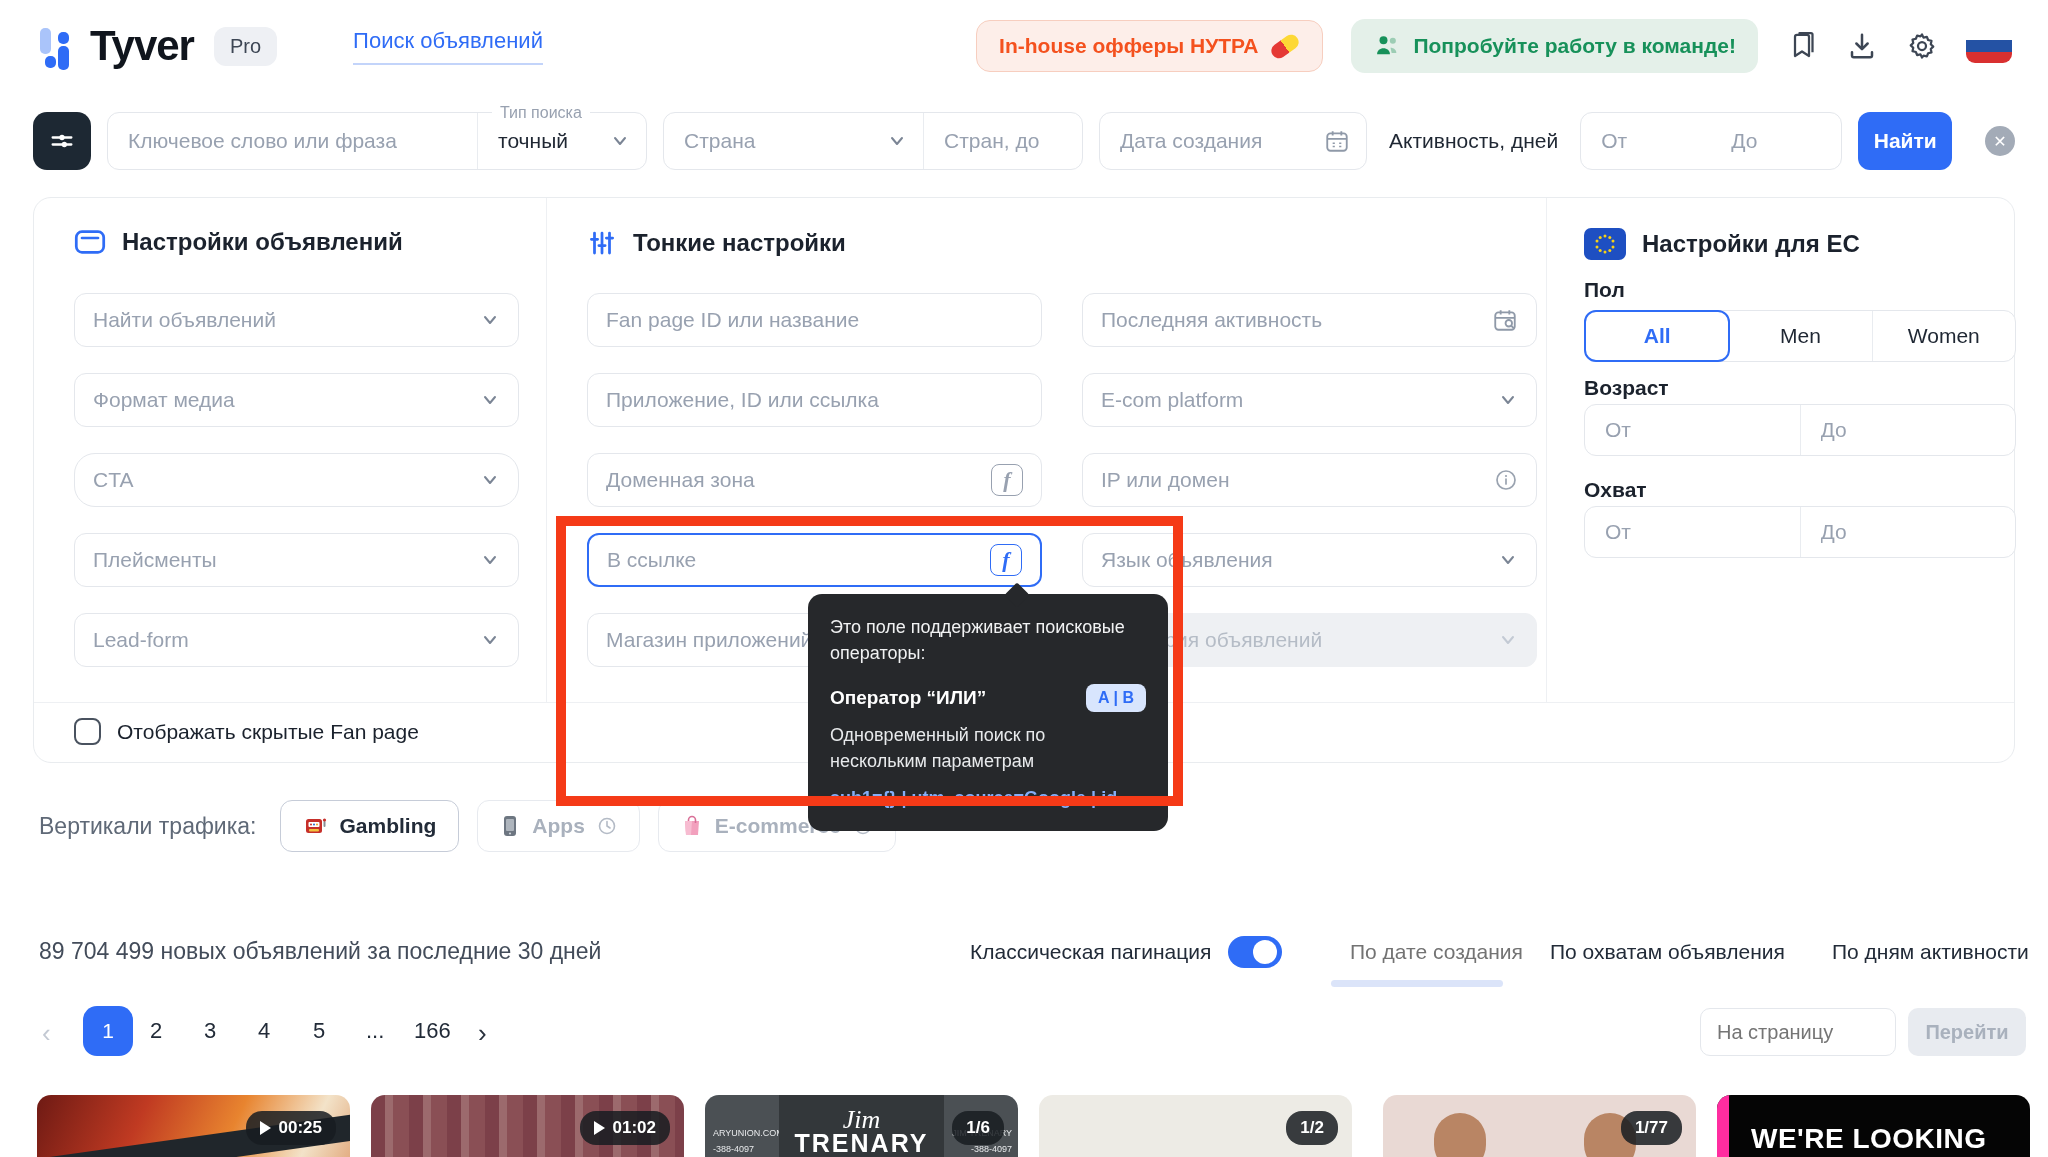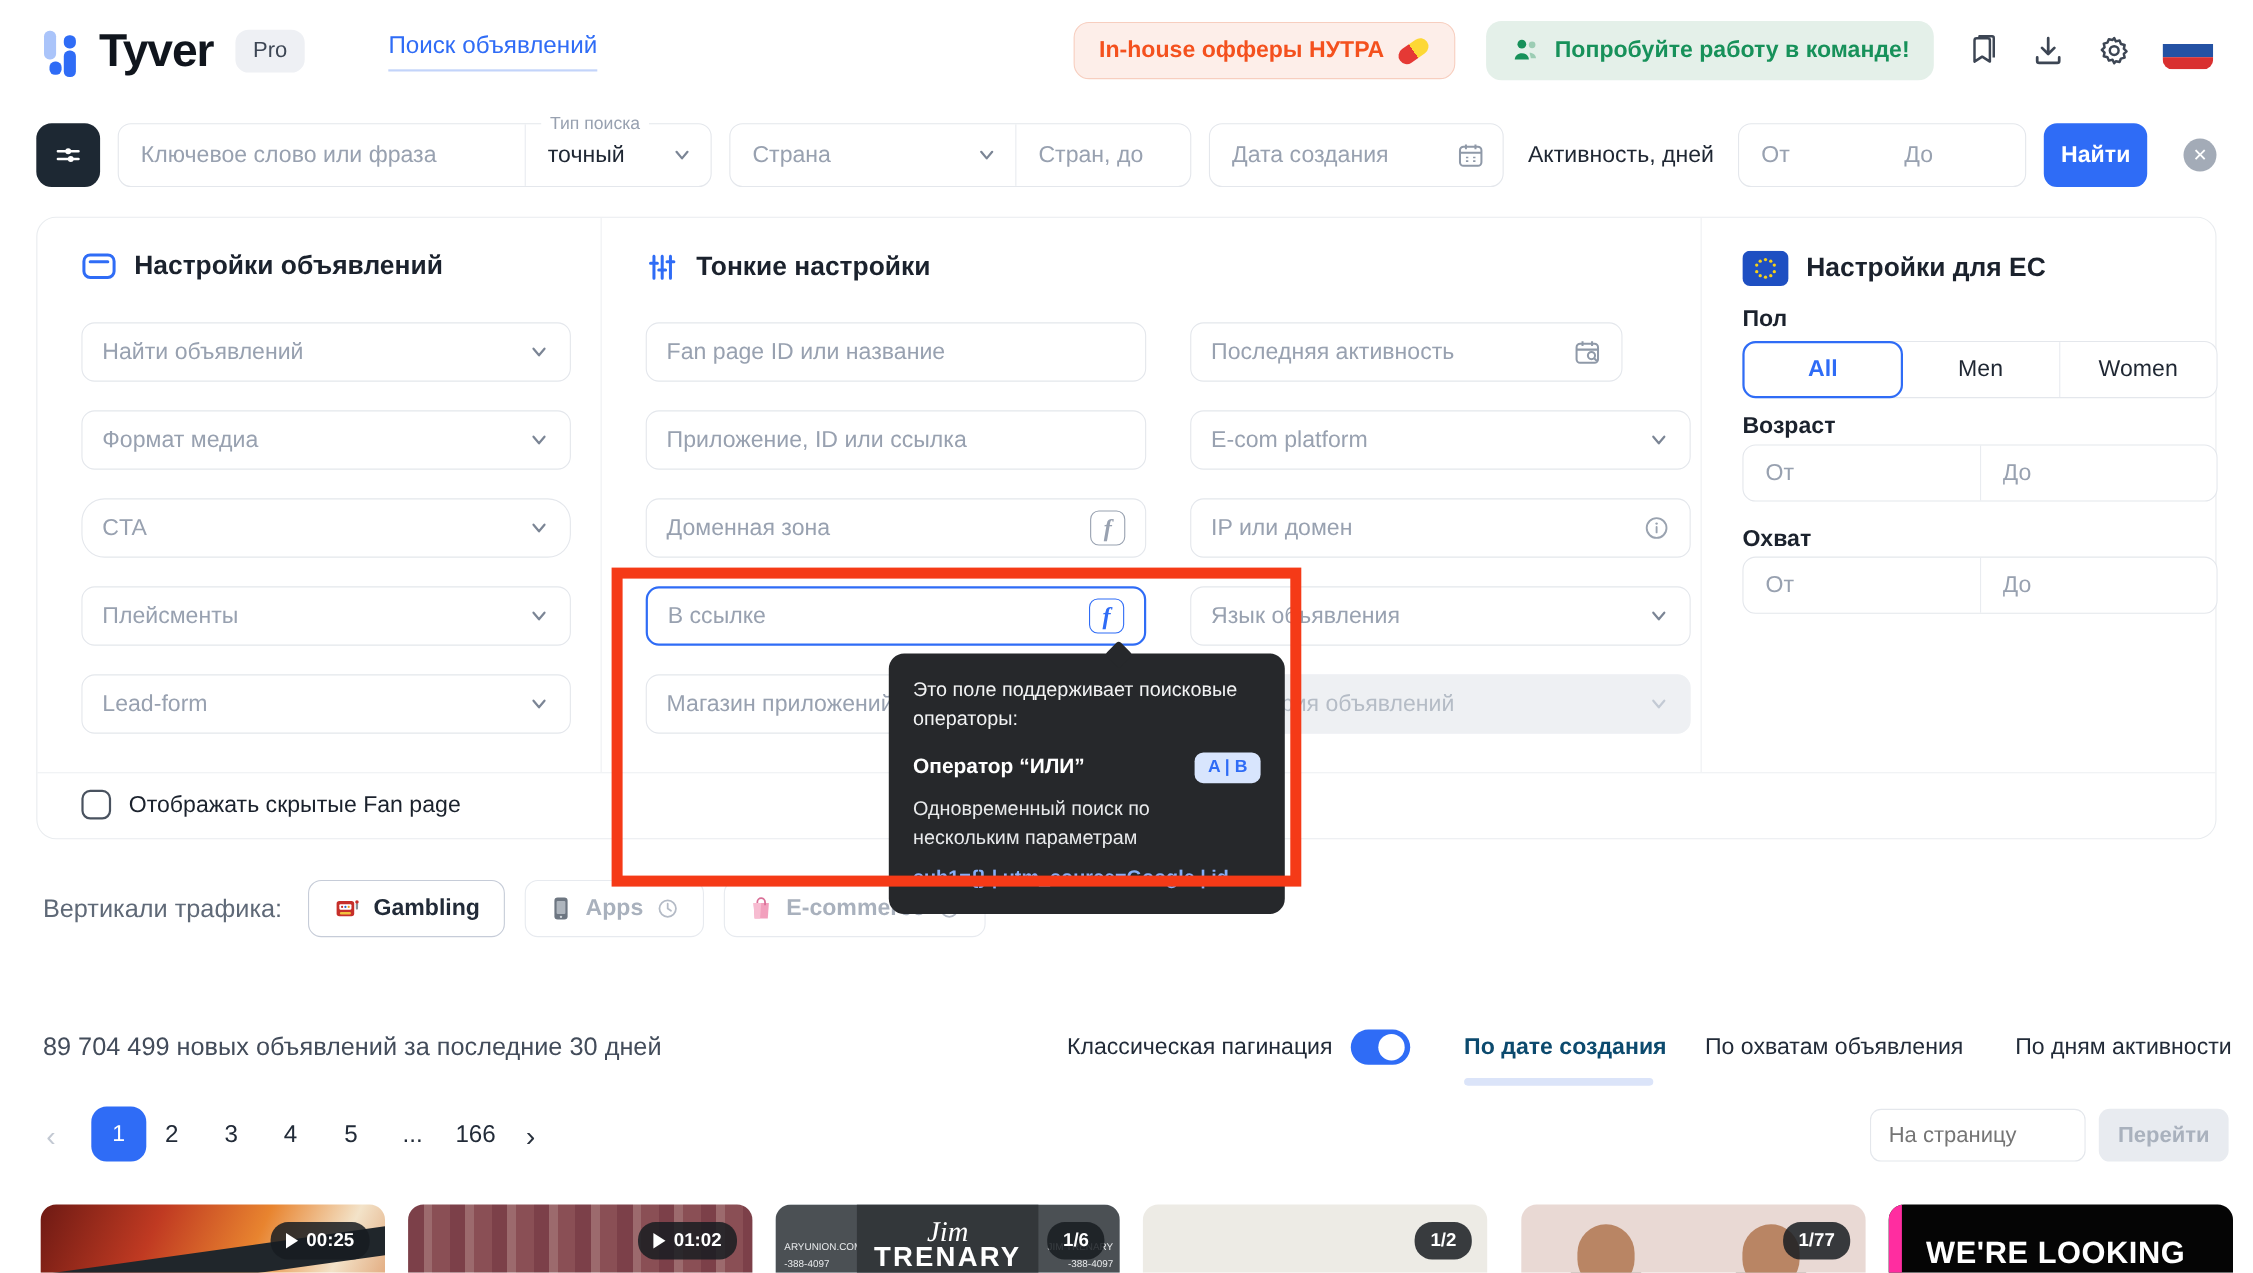--- a/index.html
+++ b/index.html
@@ -76,21 +76,21 @@
   .vbtn.on { border:1.5px solid #c6ccd8; color:#222b38; }
   .vbtn.off { border:1.5px solid #e7eaef; color:#a9b1bd; }
 
   
   .stats { position:absolute; top:930px; left:0; width:2048px; height:48px; }
   .summary { position:absolute; left:39px; top:8px; font-size:23px; color:#434c5a; }
   .pgn-lbl { position:absolute; left:970px; top:10px; font-size:21px; color:#222b38; }
   .toggle { position:absolute; left:1228px; top:6px; width:54px; height:32px; border-radius:16px; background:#2f6cf6; }
   .toggle .knob { position:absolute; top:4px; right:5px; width:24px; height:24px; border-radius:50%; background:#fff; }
   .tab { position:absolute; top:10px; font-size:21px; color:#222b38; white-space:nowrap; }
-  .tab.on { color:#0c4a6e; font-weight:700; }
+  .tab.on { color:#737373; font-weight:400;margin-left:19px; }
   .tab-bar { position:absolute; left:1331px; top:50px; width:172px; height:7px; border-radius:4px; background:#dbe4f9; }
 
   
   .pager { position:absolute; top:1006px; left:0; width:2048px; height:52px; }
   .pg-prev { position:absolute; left:42px; top:12px; color:#c3c9d3; font-size:26px; }
   .pg1 { position:absolute; left:83px; top:0; width:50px; height:50px; background:#2f6cf6; border-radius:14px; color:#fff; font-size:21px; display:flex; align-items:center; justify-content:center; }
   .pg { position:absolute; top:12px; font-size:22px; color:#222b38; }
   .pg-next { position:absolute; left:478px; top:12px; color:#29313d; font-size:26px; }
   .perpage { position:absolute; left:1700px; top:2px; width:196px; height:48px; border:1px solid #e4e7ec; border-radius:10px; padding:0 16px; font-size:20px; }
   .btn-go { position:absolute; left:1908px; top:2px; width:118px; height:48px; background:#e8ebf0; color:#a9b1bd; border:none; border-radius:10px; font-size:20px; font-weight:600; }
@@ -297,21 +297,21 @@
           <span class="f-badge blue">f</span>
         </span>
     </div>
     <div class="fld" style="left:553px; top:415px; width:455px;">
       <span>Магазин приложений</span>
       <svg class="chev" width="20" height="20" viewBox="0 0 20 20">
           <path d="M5 7l5 6 5-6" fill="none" stroke="#7b8595" stroke-width="2" stroke-linecap="round" stroke-linejoin="round"></path>
         </svg>
     </div>
 
-    <div class="fld" style="left:1048px; top:95px; width:393px;">
+    <div class="fld" style="left:1048px; top:95px; width:455px;">
       <span>Последняя активность</span>
       <span class="tail">
         <svg width="26" height="26" viewBox="0 0 24 24" fill="none" stroke="#8f99a8" stroke-width="1.7">
             <rect x="3" y="5" width="18" height="16" rx="3"></rect>
             <path d="M3 10h18M8 3v4M16 3v4"></path>
             <circle cx="15.5" cy="15" r="3"></circle>
             <path d="M17.8 17.3L20 19.5"></path>
           </svg>
       </span>
     </div>

